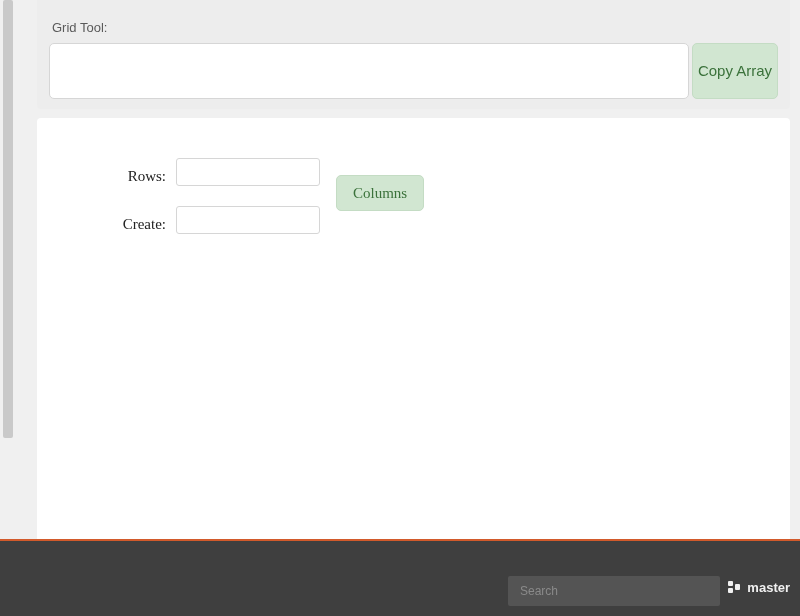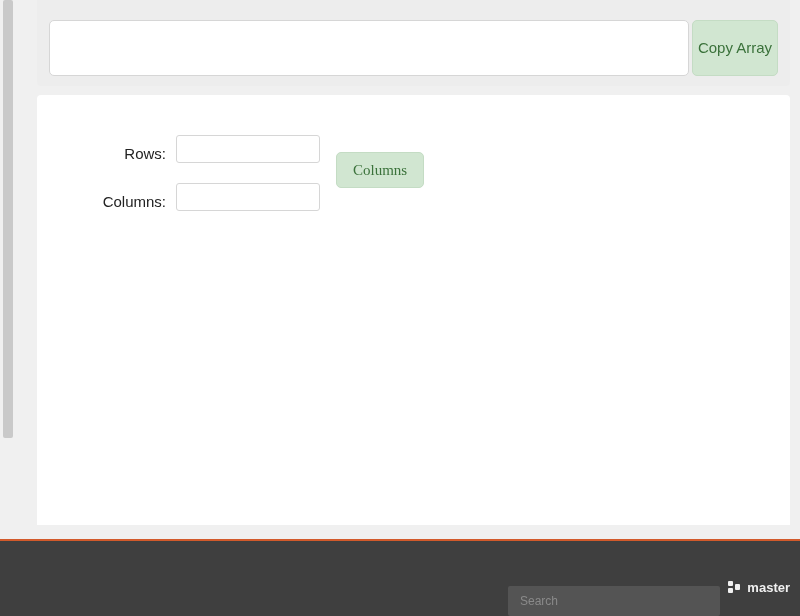--- a/index.html
+++ b/index.html
@@ -97,21 +97,21 @@
       width: 263px;
     }
     .fld-line {
       display: flex;
       align-items: center;
       gap: 10px;
     }
     .fld-label {
       font-size: 15px;
       color: #222;
-      font-family: Liberation Sans, sans-serif;
+      font-family: Liberation Serif, serif;
       margin-top: 8px;
     }
     .fld-input {
       width: 144px;
       height: 28px;
       border: 1px solid #d6d6d6;
       border-radius: 3px;
       background: #fff;
       padding: 2px 8px;
       font-size: 13px;
@@ -158,21 +158,20 @@
     }
     .search-input {
       width: 100%;
       height: 100%;
       background: #545454;
       border: none;
       border-radius: 2px;
       color: #fde047;
       font-size: 12px;
       padding: 0 12px;
-      margin-top: 10px;
     }
     .search-input::placeholder { color: #8a8a8a; }
     .branch-badge {
       position: absolute;
       right: 10px;
       top: 38px;
       display: flex;
       align-items: flex-end;
       gap: 5px;
       color: #f0f0f0;
@@ -186,35 +185,36 @@
     .branch-icon svg { display:block; }
   </style>
 </head>
 <body>
 
 <div class="outer-scroll">
   <div class="outer-content">
     <div class="left-scrollbar"></div>
 
     <div class="card-top">
+      <div class="section-label">Grid Tool:</div>
       <div class="row1">
         <input type="text" class="big-input" value="" style="">
         <button class="btn btn-copy">Copy Array</button>
       </div>
     </div>
 
     <div class="panel-body">
       <div class="form-row">
         <div class="form-labels">
           <div class="fld-line">
             <span class="fld-label">Rows:</span>
             <input type="text" class="fld-input" value="" style="">
           </div>
           <div class="fld-line">
-            <span class="fld-label">Columns:</span>
+            <span class="fld-label">Create:</span>
             <input type="text" class="fld-input" value="" style="">
           </div>
         </div>
         <button class="btn btn-create">Columns</button>
       </div>
     </div>
   </div>
 </div>
 
 <div class="orange-divider"></div>

